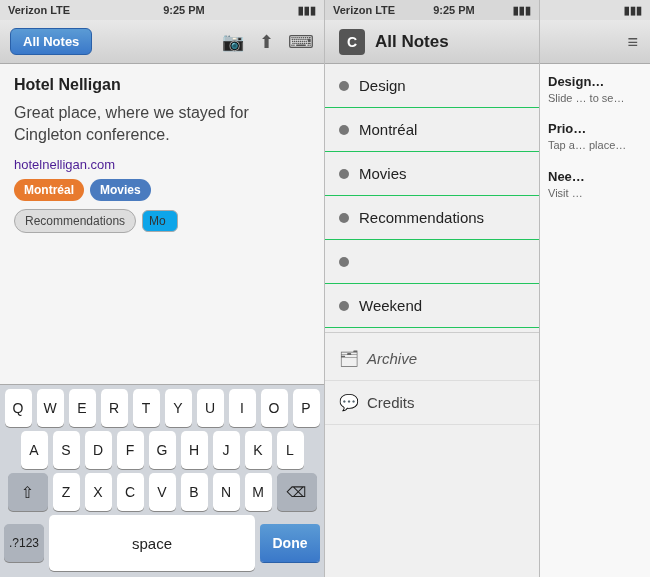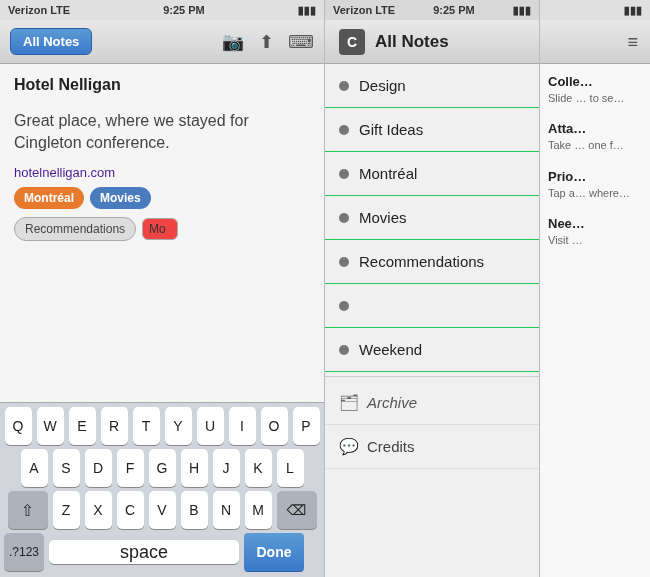--- a/index.html
+++ b/index.html
@@ -71,21 +71,21 @@
     
     .note-content {
       flex: 1;
       padding: 12px 14px;
       overflow: hidden;
     }
     .note-title {
       font-size: 16px;
       font-weight: 700;
       color: #222;
-      margin-bottom: 16px;
+      margin-bottom: 8px;
     }
     .note-body {
       font-size: 16px;
       color: #444;
       margin-bottom: 10px;
       line-height: 1.4;
     }
     .note-link {
       font-size: 13px;
       color: #4c1d95;
@@ -121,21 +121,21 @@
       border-radius: 12px;
       padding: 4px 10px;
       font-size: 12px;
     }
     .tag-input-mini {
       border: 1px solid #aaa;
       border-radius: 6px;
       padding: 3px 6px;
       font-size: 12px;
       width: 36px;
-      background: #ef4444;
+      background: #0ea5e9;
       color: #333;
     }
 
     
     .keyboard {
       background: #d1d5db;
       border-top: 1px solid #aaa;
     }
     .key-row {
       display: flex;
@@ -160,23 +160,23 @@
     }
     .key-dark {
       background: #adb3bc;
       color: #222;
       width: 27px;
     }
     .key-space {
       background: #fff;
       border-radius: 5px;
       box-shadow: 0 1px 0 #888;
-      font-size: 18px;
+      font-size: 15px;
       flex: 1;
-      height: 24px;
+      height: 56px;
       display: flex;
       align-items: center;
       justify-content: center;
       cursor: pointer;
       color: #222;
     }
     .key-done {
       background: linear-gradient(to bottom, #5b9bd5, #3a78c9);
       color: #fff;
       border-radius: 4px;
@@ -186,21 +186,21 @@
       height: 38px;
       display: flex;
       align-items: center;
       justify-content: center;
       cursor: pointer;
       box-shadow: 0 1px 0 #2a60a8;
     }
     .key-bottom-row {
       display: flex;
       gap: 5px;
-      padding: 4px 20px 6px 4px;
+      padding: 4px 4px 6px 4px;
       align-items: center;
     }
     .key-shift {
       background: #adb3bc;
       border-radius: 5px;
       box-shadow: 0 1px 0 #888;
       font-size: 16px;
       width: 40px;
       height: 38px;
       display: flex;
@@ -490,24 +490,20 @@
     <span class="middle-header-title">All Notes</span>
   </div>
 
   <div class="note-list">
     <div class="note-list-item">
       <div class="note-bullet"></div>
       <span class="note-list-label">Design</span>
     </div>
     <div class="note-list-item">
       <div class="note-bullet"></div>
-      <span class="note-list-label">Gift Ideas</span>
-    </div>
-    <div class="note-list-item">
-      <div class="note-bullet"></div>
       <span class="note-list-label">Montréal</span>
     </div>
     <div class="note-list-item">
       <div class="note-bullet"></div>
       <span class="note-list-label">Movies</span>
     </div>
     <div class="note-list-item">
       <div class="note-bullet"></div>
       <span class="note-list-label">Recommendations</span>
     </div>
@@ -534,32 +530,27 @@
 
 <div class="right-panel">
   <div class="right-status-bar">
     <span>▮▮▮</span>
   </div>
   <div class="right-toolbar">
     <span class="hamburger-icon">≡</span>
   </div>
   <div class="right-items">
     <div class="right-item">
-      <div class="right-item-title">Colle…</div>
+      <div class="right-item-title">Design…</div>
       <div class="right-item-body">Slide …
 to se…</div>
-    </div>
-    <div class="right-item">
-      <div class="right-item-title">Atta…</div>
-      <div class="right-item-body">Take …
-one f…</div>
     </div>
     <div class="right-item">
       <div class="right-item-title">Prio…</div>
       <div class="right-item-body">Tap a…
-where…</div>
+place…</div>
     </div>
     <div class="right-item">
       <div class="right-item-title">Nee…</div>
       <div class="right-item-body">Visit …</div>
     </div>
   </div>
 </div>
 
 </body></html>

